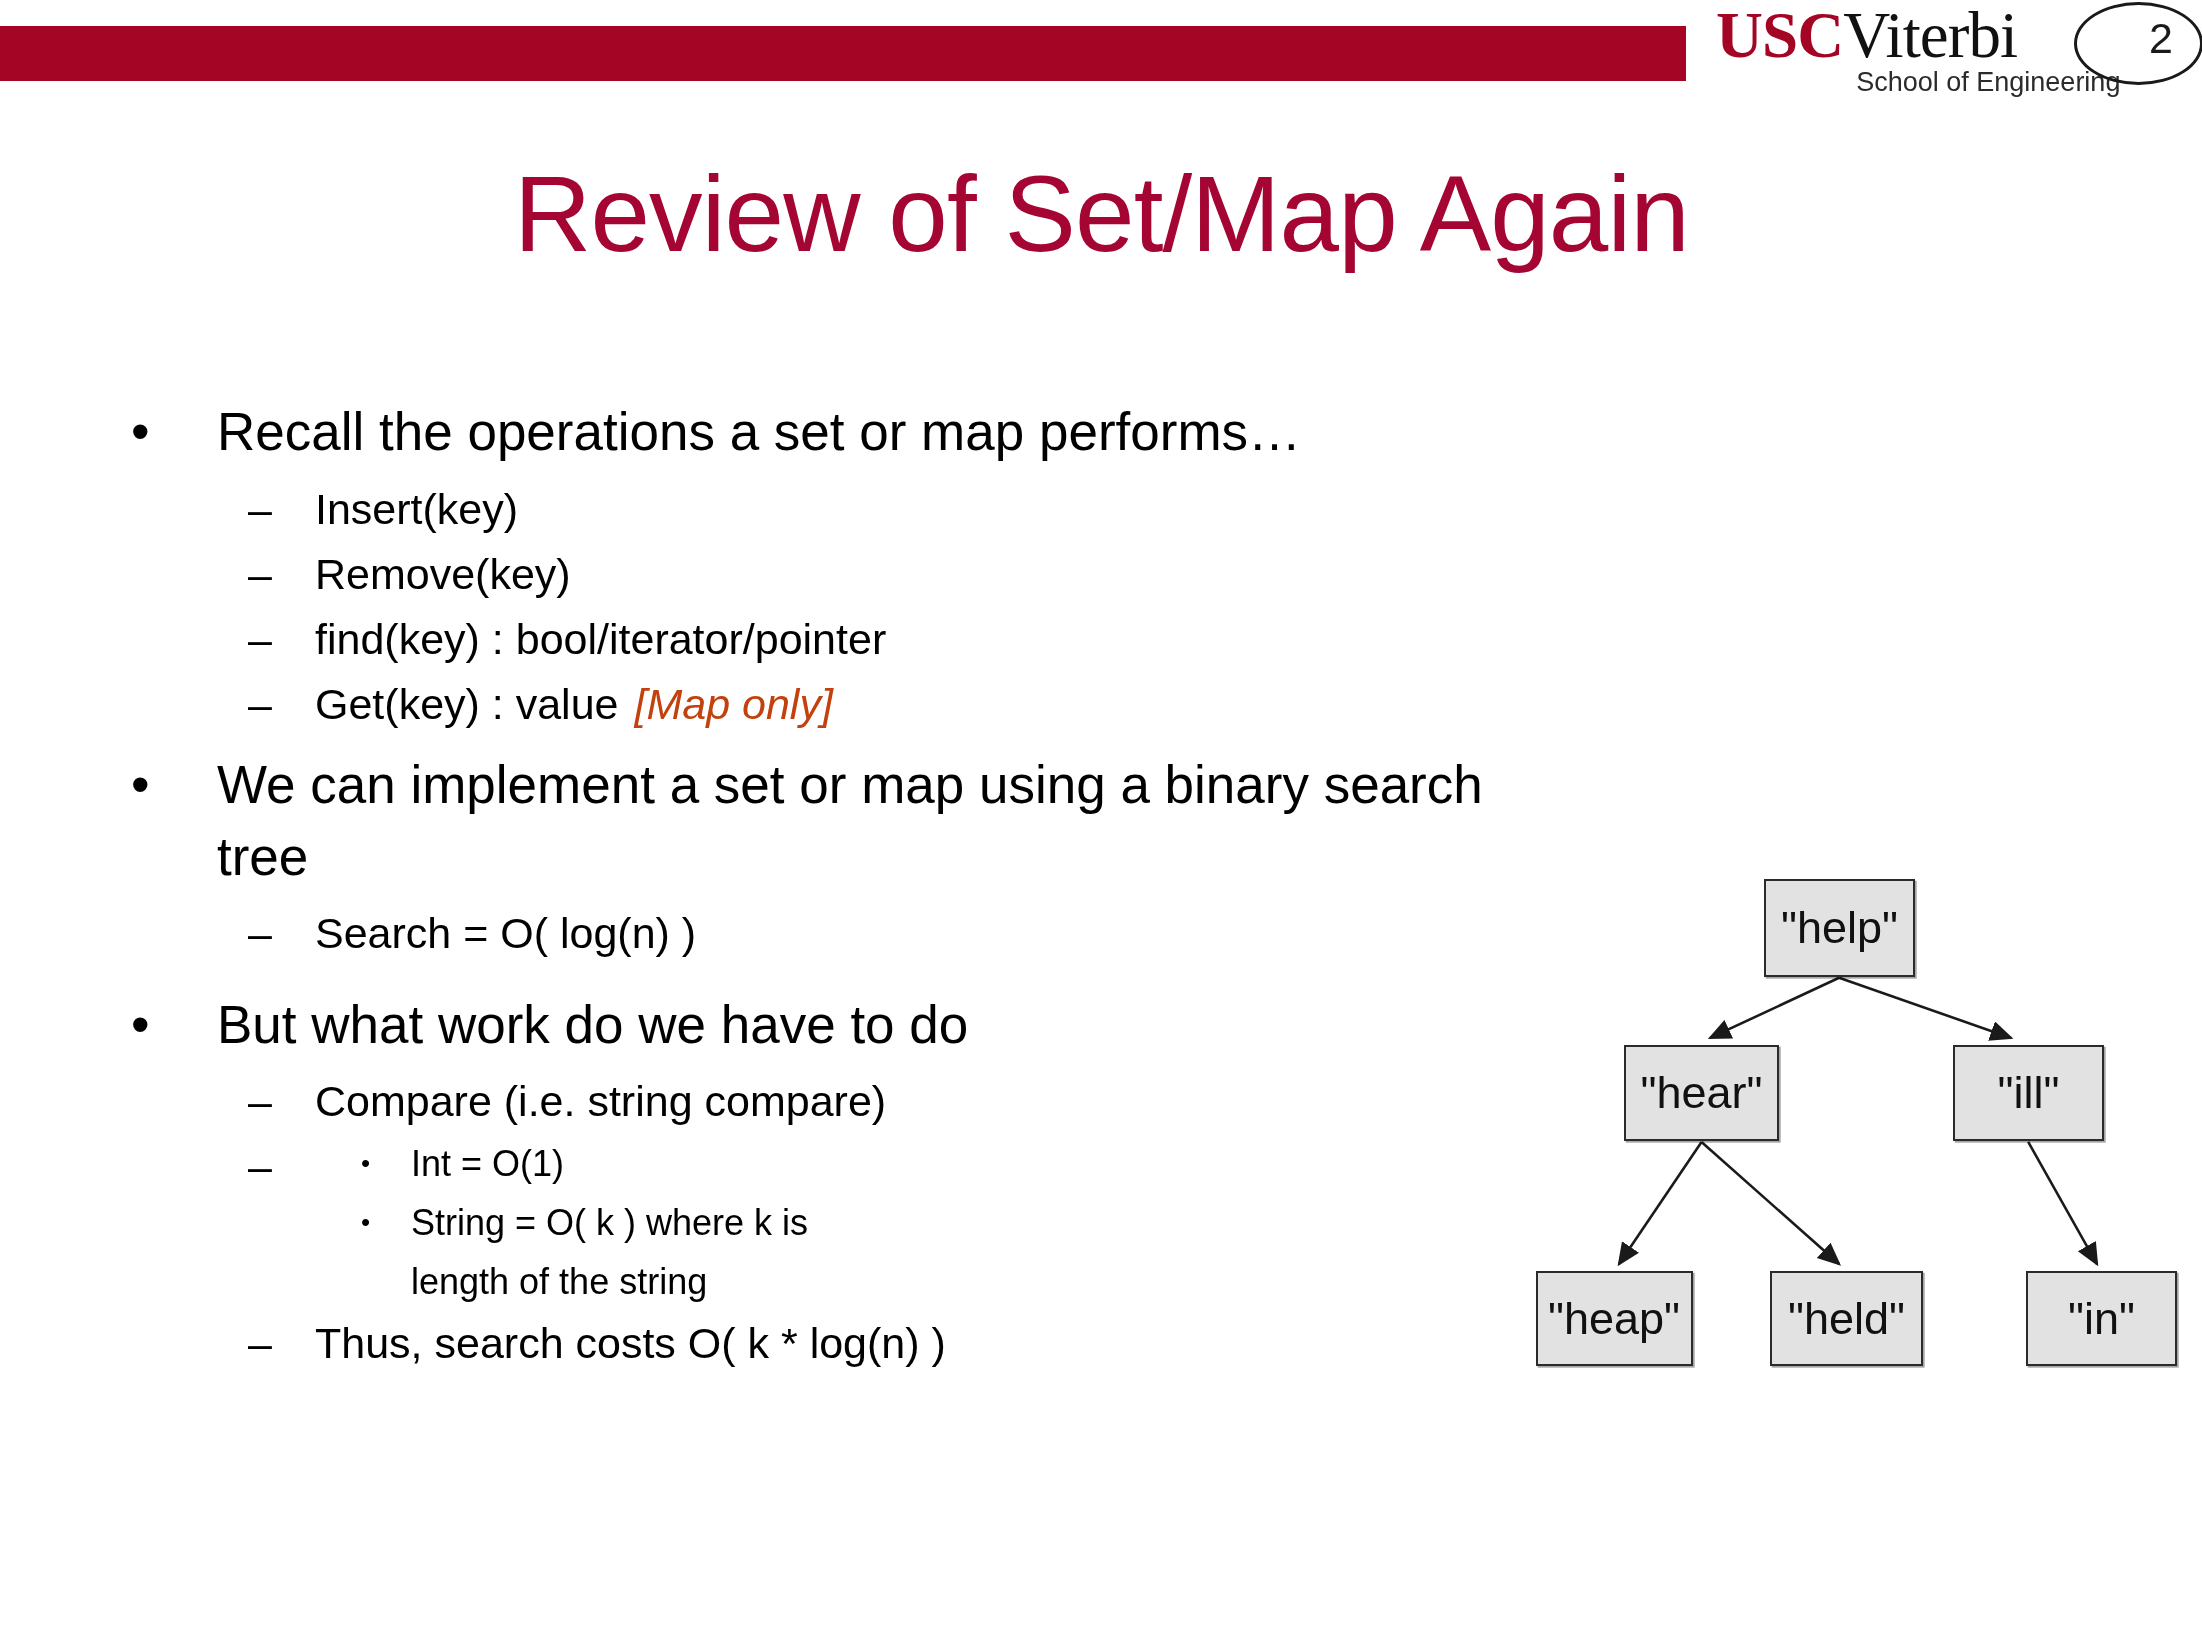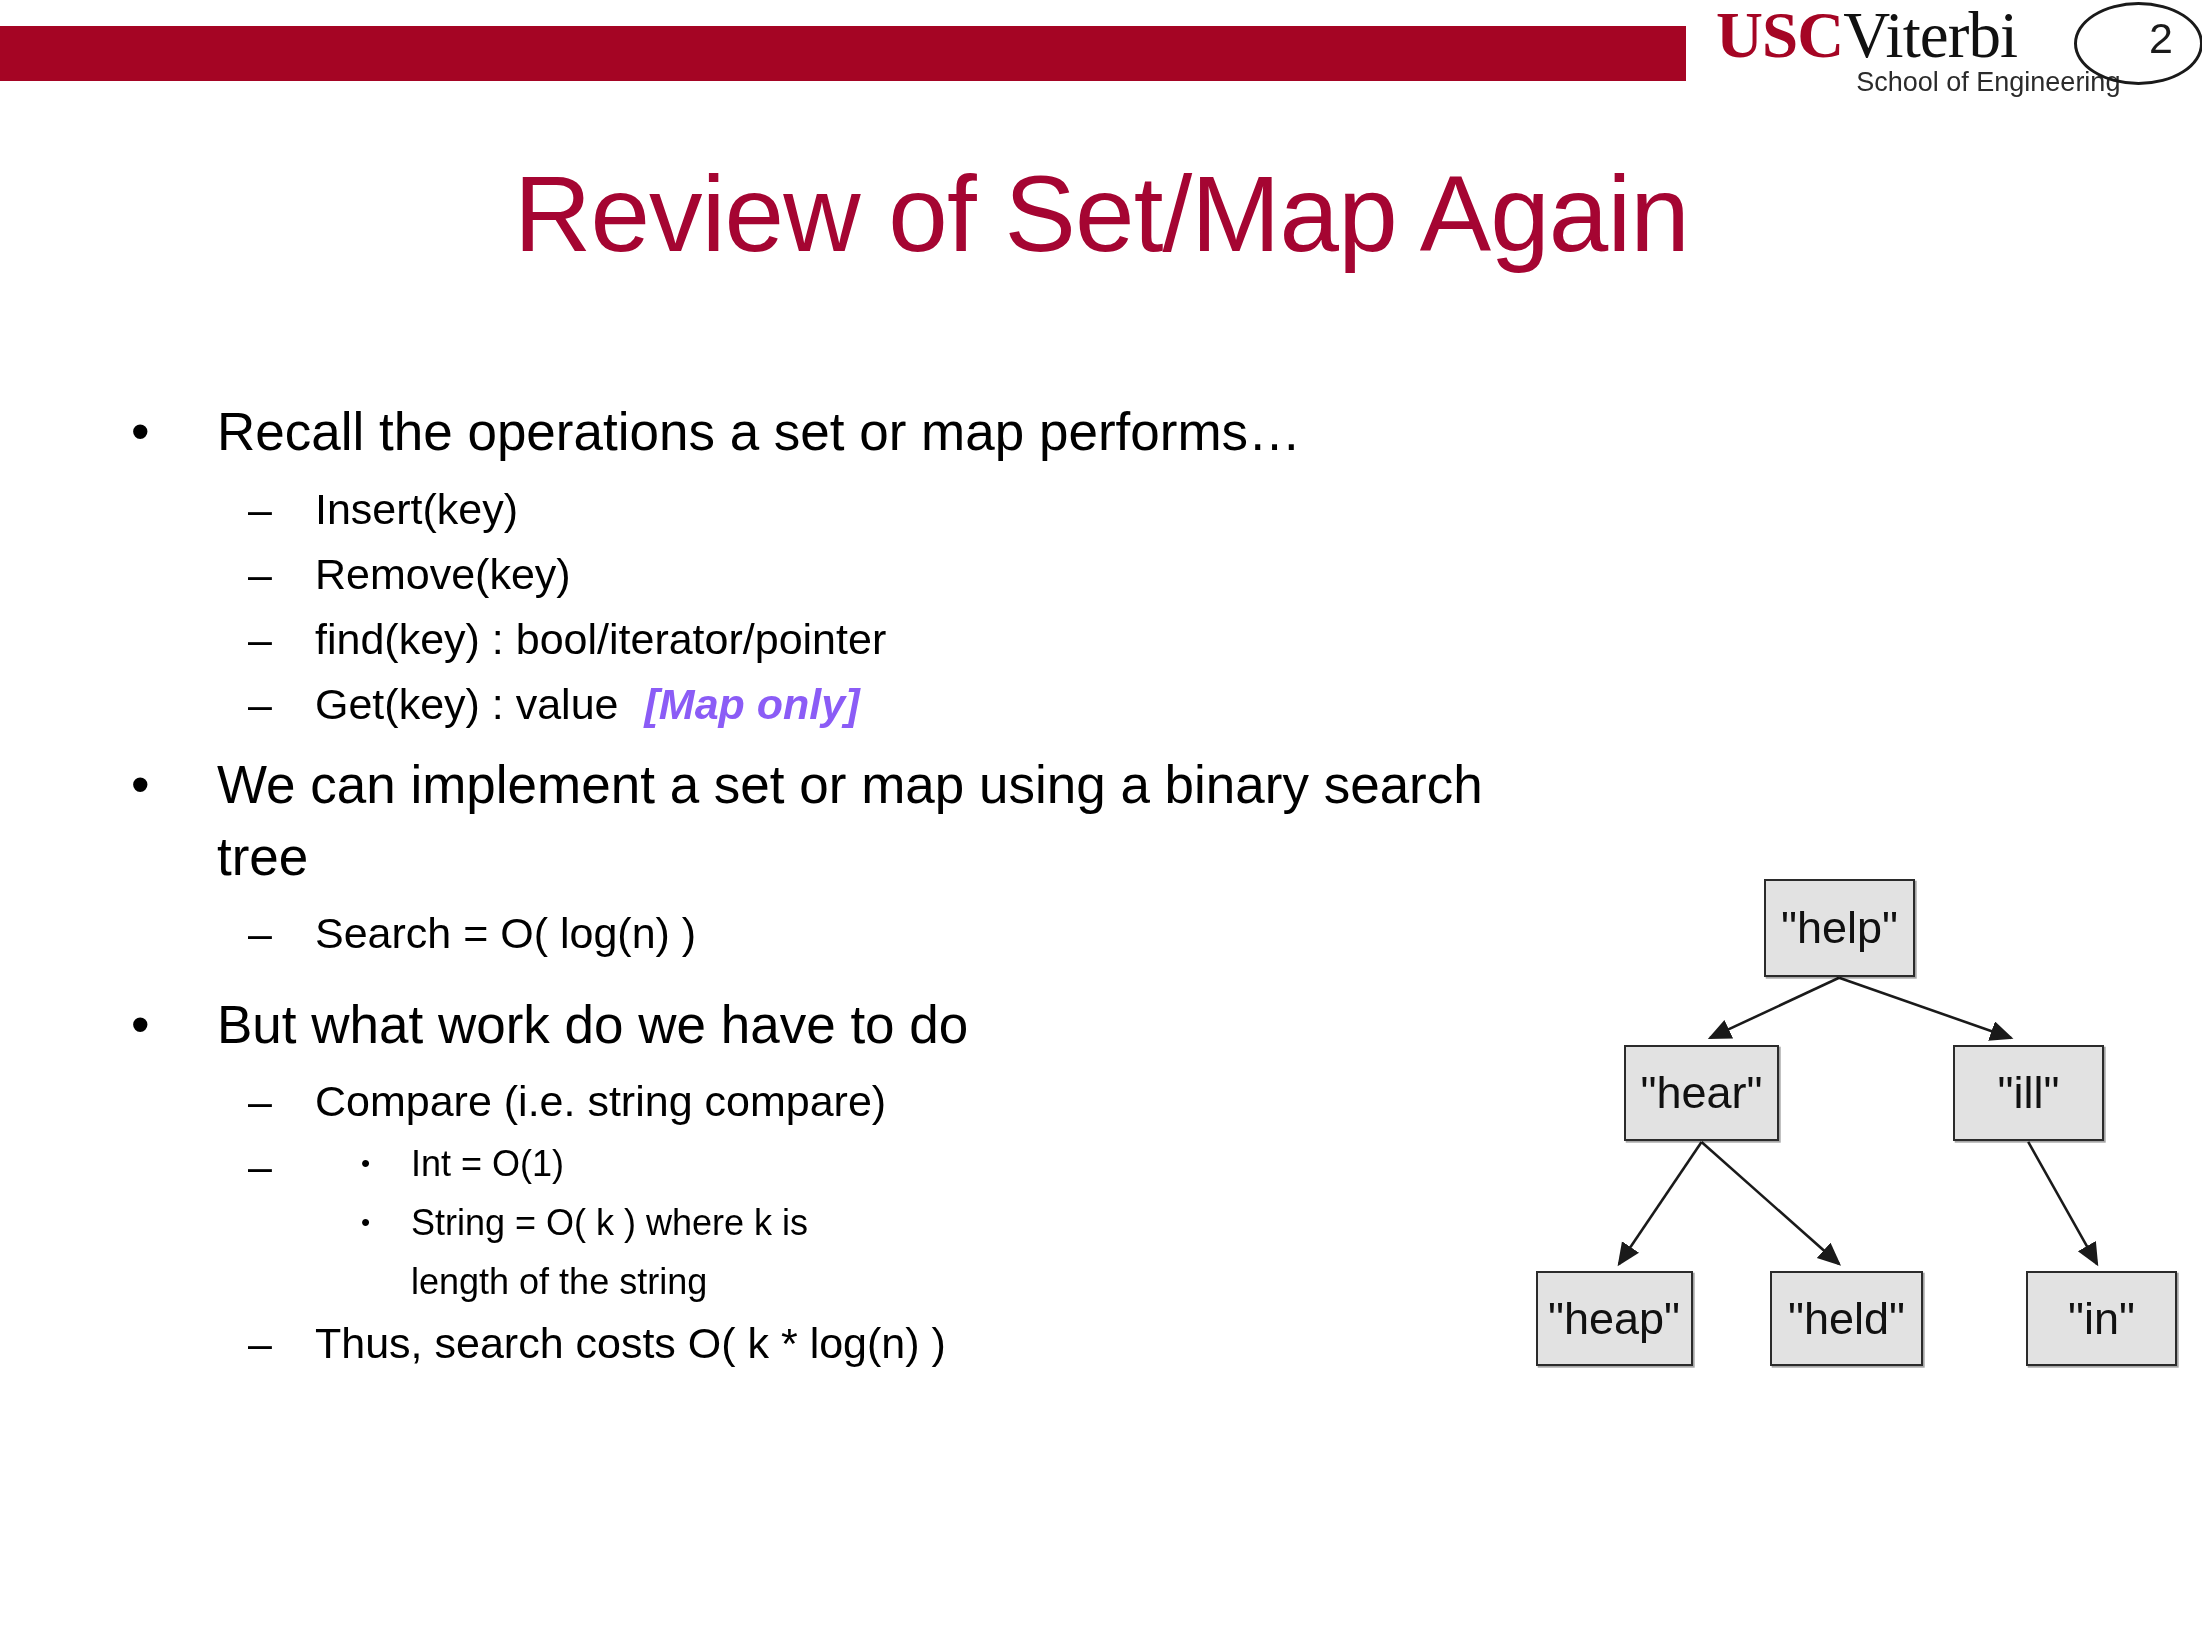--- a/index.html
+++ b/index.html
@@ -142,24 +142,24 @@
   }
   .lvl3 > .mk {
     position: absolute;
     left: 361px;
     top: 0;
     font-size: 26px;
     line-height: 59px;
   }
 
   .map-only {
-    color: #8b5cf6;
-    font-weight: bold;
+    color: #c2410c;
+    font-weight: normal;
     font-style: italic;
-    margin-left: 26px;
+    margin-left: 16px;
   }
 
   .gap-sm { height: 12px; }
   .gap-md { height: 22.4px; }
 
   
   .tree {
     position: absolute;
     left: 1514px;
     top: 860px;

